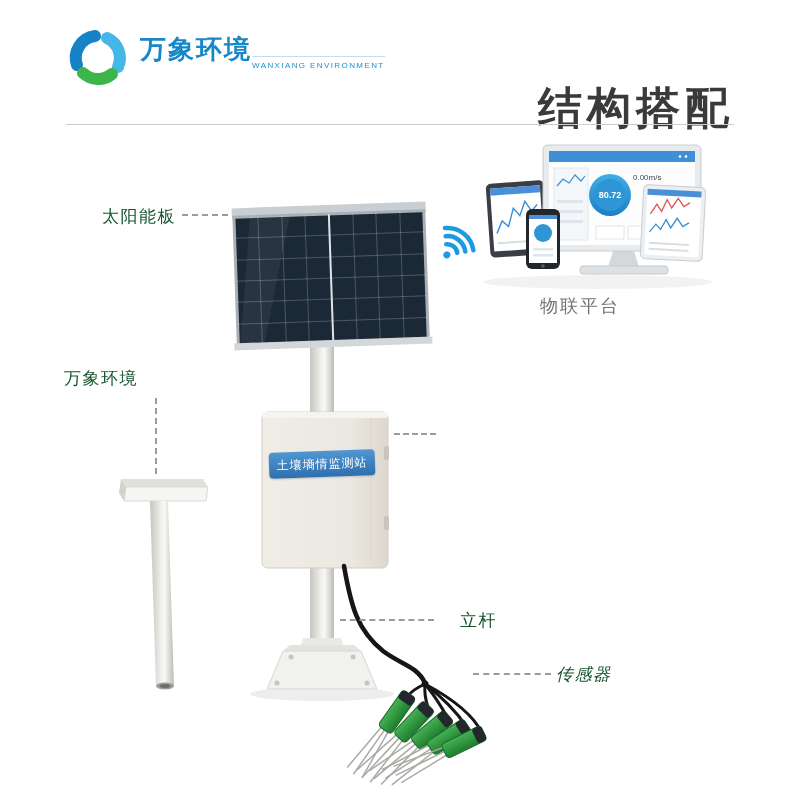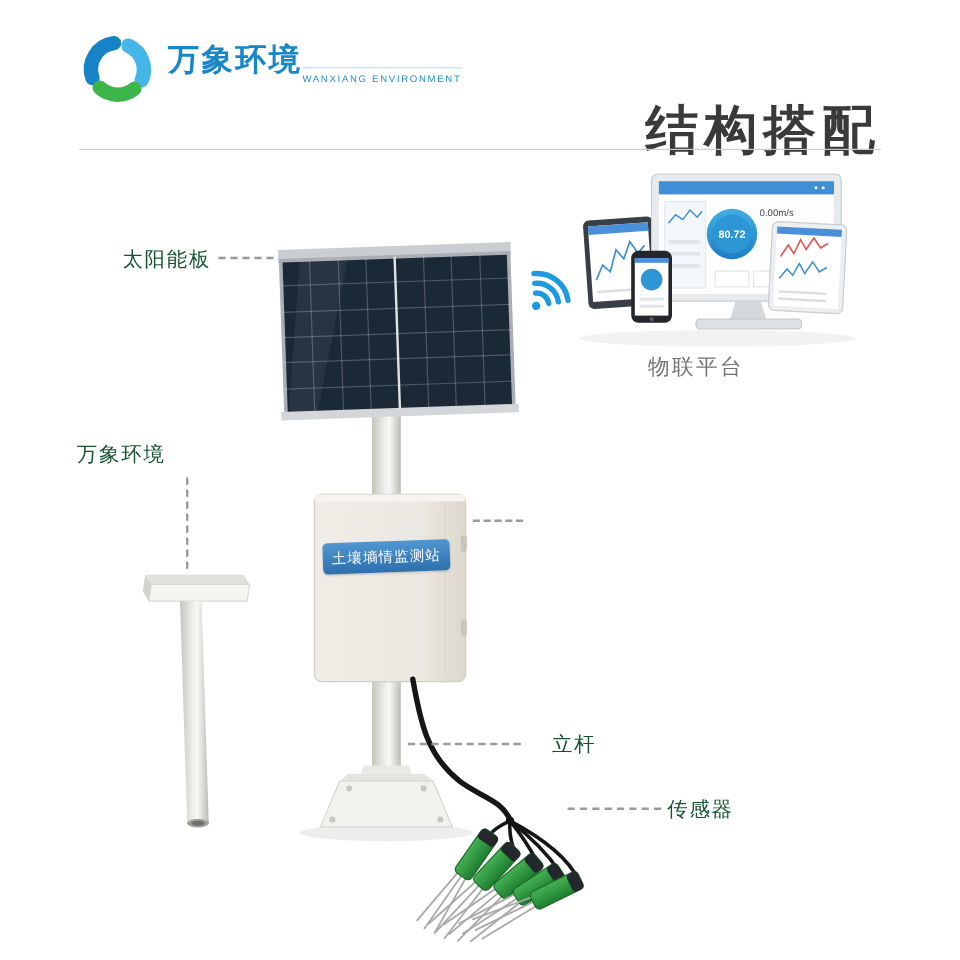--- a/index.html
+++ b/index.html
@@ -244,18 +244,18 @@
   <div class="dash-h" style="left:182px;top:214px;width:46px;"></div>
 
   <div class="callout" style="left:64px;top:367px;">万象环境</div>
   <div class="dash-v" style="left:155px;top:398px;height:76px;"></div>
 
   <div class="dash-h" style="left:394px;top:433px;width:42px;"></div>
 
   <div class="callout" style="left:460px;top:609px;">立杆</div>
   <div class="dash-h" style="left:340px;top:619px;width:94px;"></div>
 
-  <div class="callout" style="left:556px;top:663px;">传感器</div>
+  <div class="callout" style="left:556px;top:663px;font-style:italic;">传感器</div>
   <div class="dash-h" style="left:473px;top:673px;width:78px;"></div>
 
   <div class="iot-label">物联平台</div>
 
 </div>
 
 </body></html>

